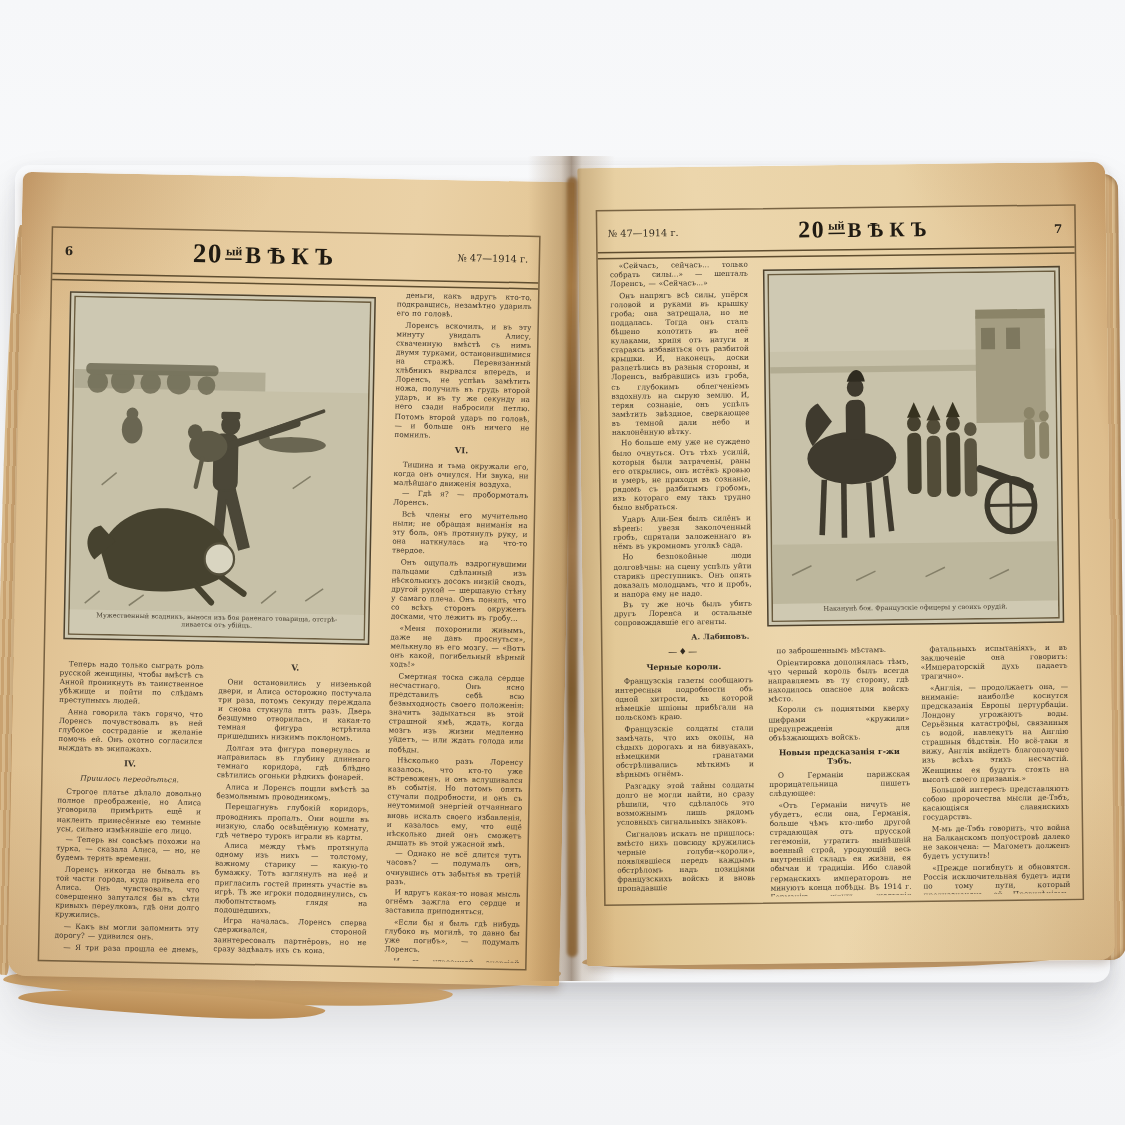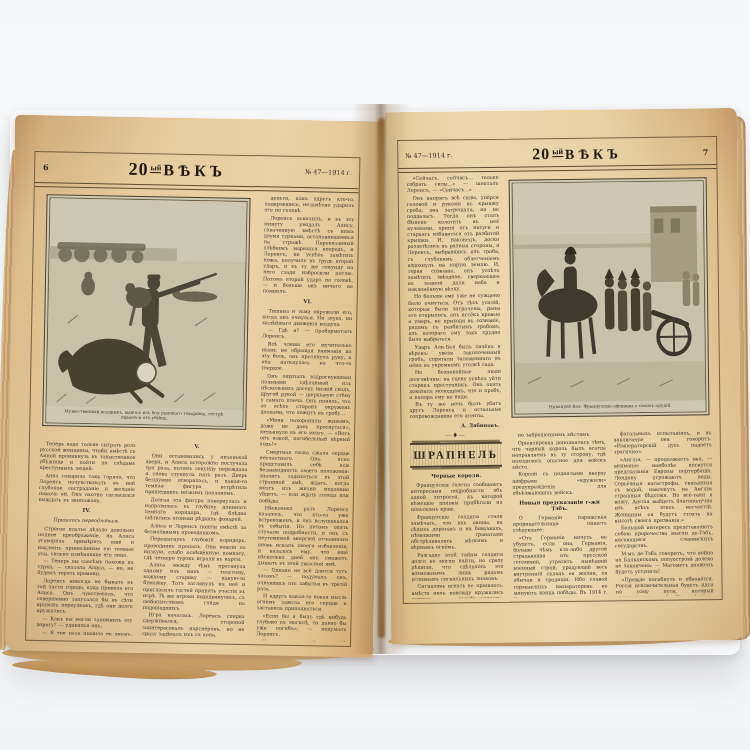--- a/index.html
+++ b/index.html
@@ -235,21 +235,20 @@
 
       <div class="col r1">
           <div class="para p">«Сейчасъ, сейчасъ... только собрать силы...» — шепталъ Лоренсъ, — «Сейчасъ...»</div>
           <div class="para p">Онъ напрягъ всѣ силы, упёрся головой и руками въ крышку гроба; она затрещала, но не поддалась. Тогда онъ сталъ бѣшено колотить въ неё кулаками, хрипя отъ натуги и стараясь избавиться отъ разбитой крышки. И, наконецъ, доски разлетѣлись въ разныя стороны, и Лоренсъ, выбравшись изъ гроба, съ глубокимъ облегченіемъ вздохнулъ на сырую землю. И, теряя сознаніе, онъ успѣлъ замѣтить звѣздное, сверкающее въ темной дали небо и наклонённую вѣтку.</div>
           <div class="para p">Но больше ему уже не суждено было очнуться. Отъ тѣхъ усилій, которыя были затрачены, раны его открылись, онъ истёкъ кровью и умеръ, не приходя въ сознаніе, рядомъ съ разбитымъ гробомъ, изъ котораго ему такъ трудно было выбраться.</div>
           <div class="para p">Ударъ Али-Бея былъ силёнъ и вѣренъ: увезя заколоченный гробъ, спрятали заложеннаго въ нёмъ въ укромномъ уголкѣ сада.</div>
           <div class="para p">Но безпокойные люди долговѣчны: на сцену успѣлъ уйти старикъ преступникъ. Онъ опять доказалъ молодцамъ, что и пробъ, и напора ему не надо.</div>
           <div class="para p">Въ ту же ночь былъ убитъ другъ Лоренса и остальные сопровождавшіе его агенты.</div>
           <div class="para sig">А. Лабиновъ.</div>
           <div class="para div">—♦—</div>
-          <div class="para box">ШРАПНЕЛЬ</div>
           <div class="para sub">Черные короли.</div>
           <div class="para p">Французскія газеты сообщаютъ интересныя подробности объ одной хитрости, къ которой нѣмецкіе шпіоны прибѣгали на польскомъ краю.</div>
           <div class="para p">Французскіе солдаты стали замѣчать, что ихъ окопы, на сѣдыхъ дорогахъ и на бивуакахъ, нѣмецкими гранатами обстрѣливались мѣткимъ и вѣрнымъ огнёмъ.</div>
           <div class="para p">Разгадку этой тайны солдаты долго не могли найти, но сразу рѣшили, что сдѣлалось это возможнымъ лишь рядомъ условныхъ сигнальныхъ знаковъ.</div>
           <div class="para p">Сигналовъ искать не пришлось: вмѣсто нихъ повсюду кружились черные голуби-«короли», появлявшіеся передъ каждымъ обстрѣломъ надъ позиціями французскихъ войскъ и вновь пропадавшіе</div>
         </div>
 
       <div class="illus-frame if-right">
         <div class="illus-border">
           <svg viewBox="0 0 205 215" preserveAspectRatio="none">

